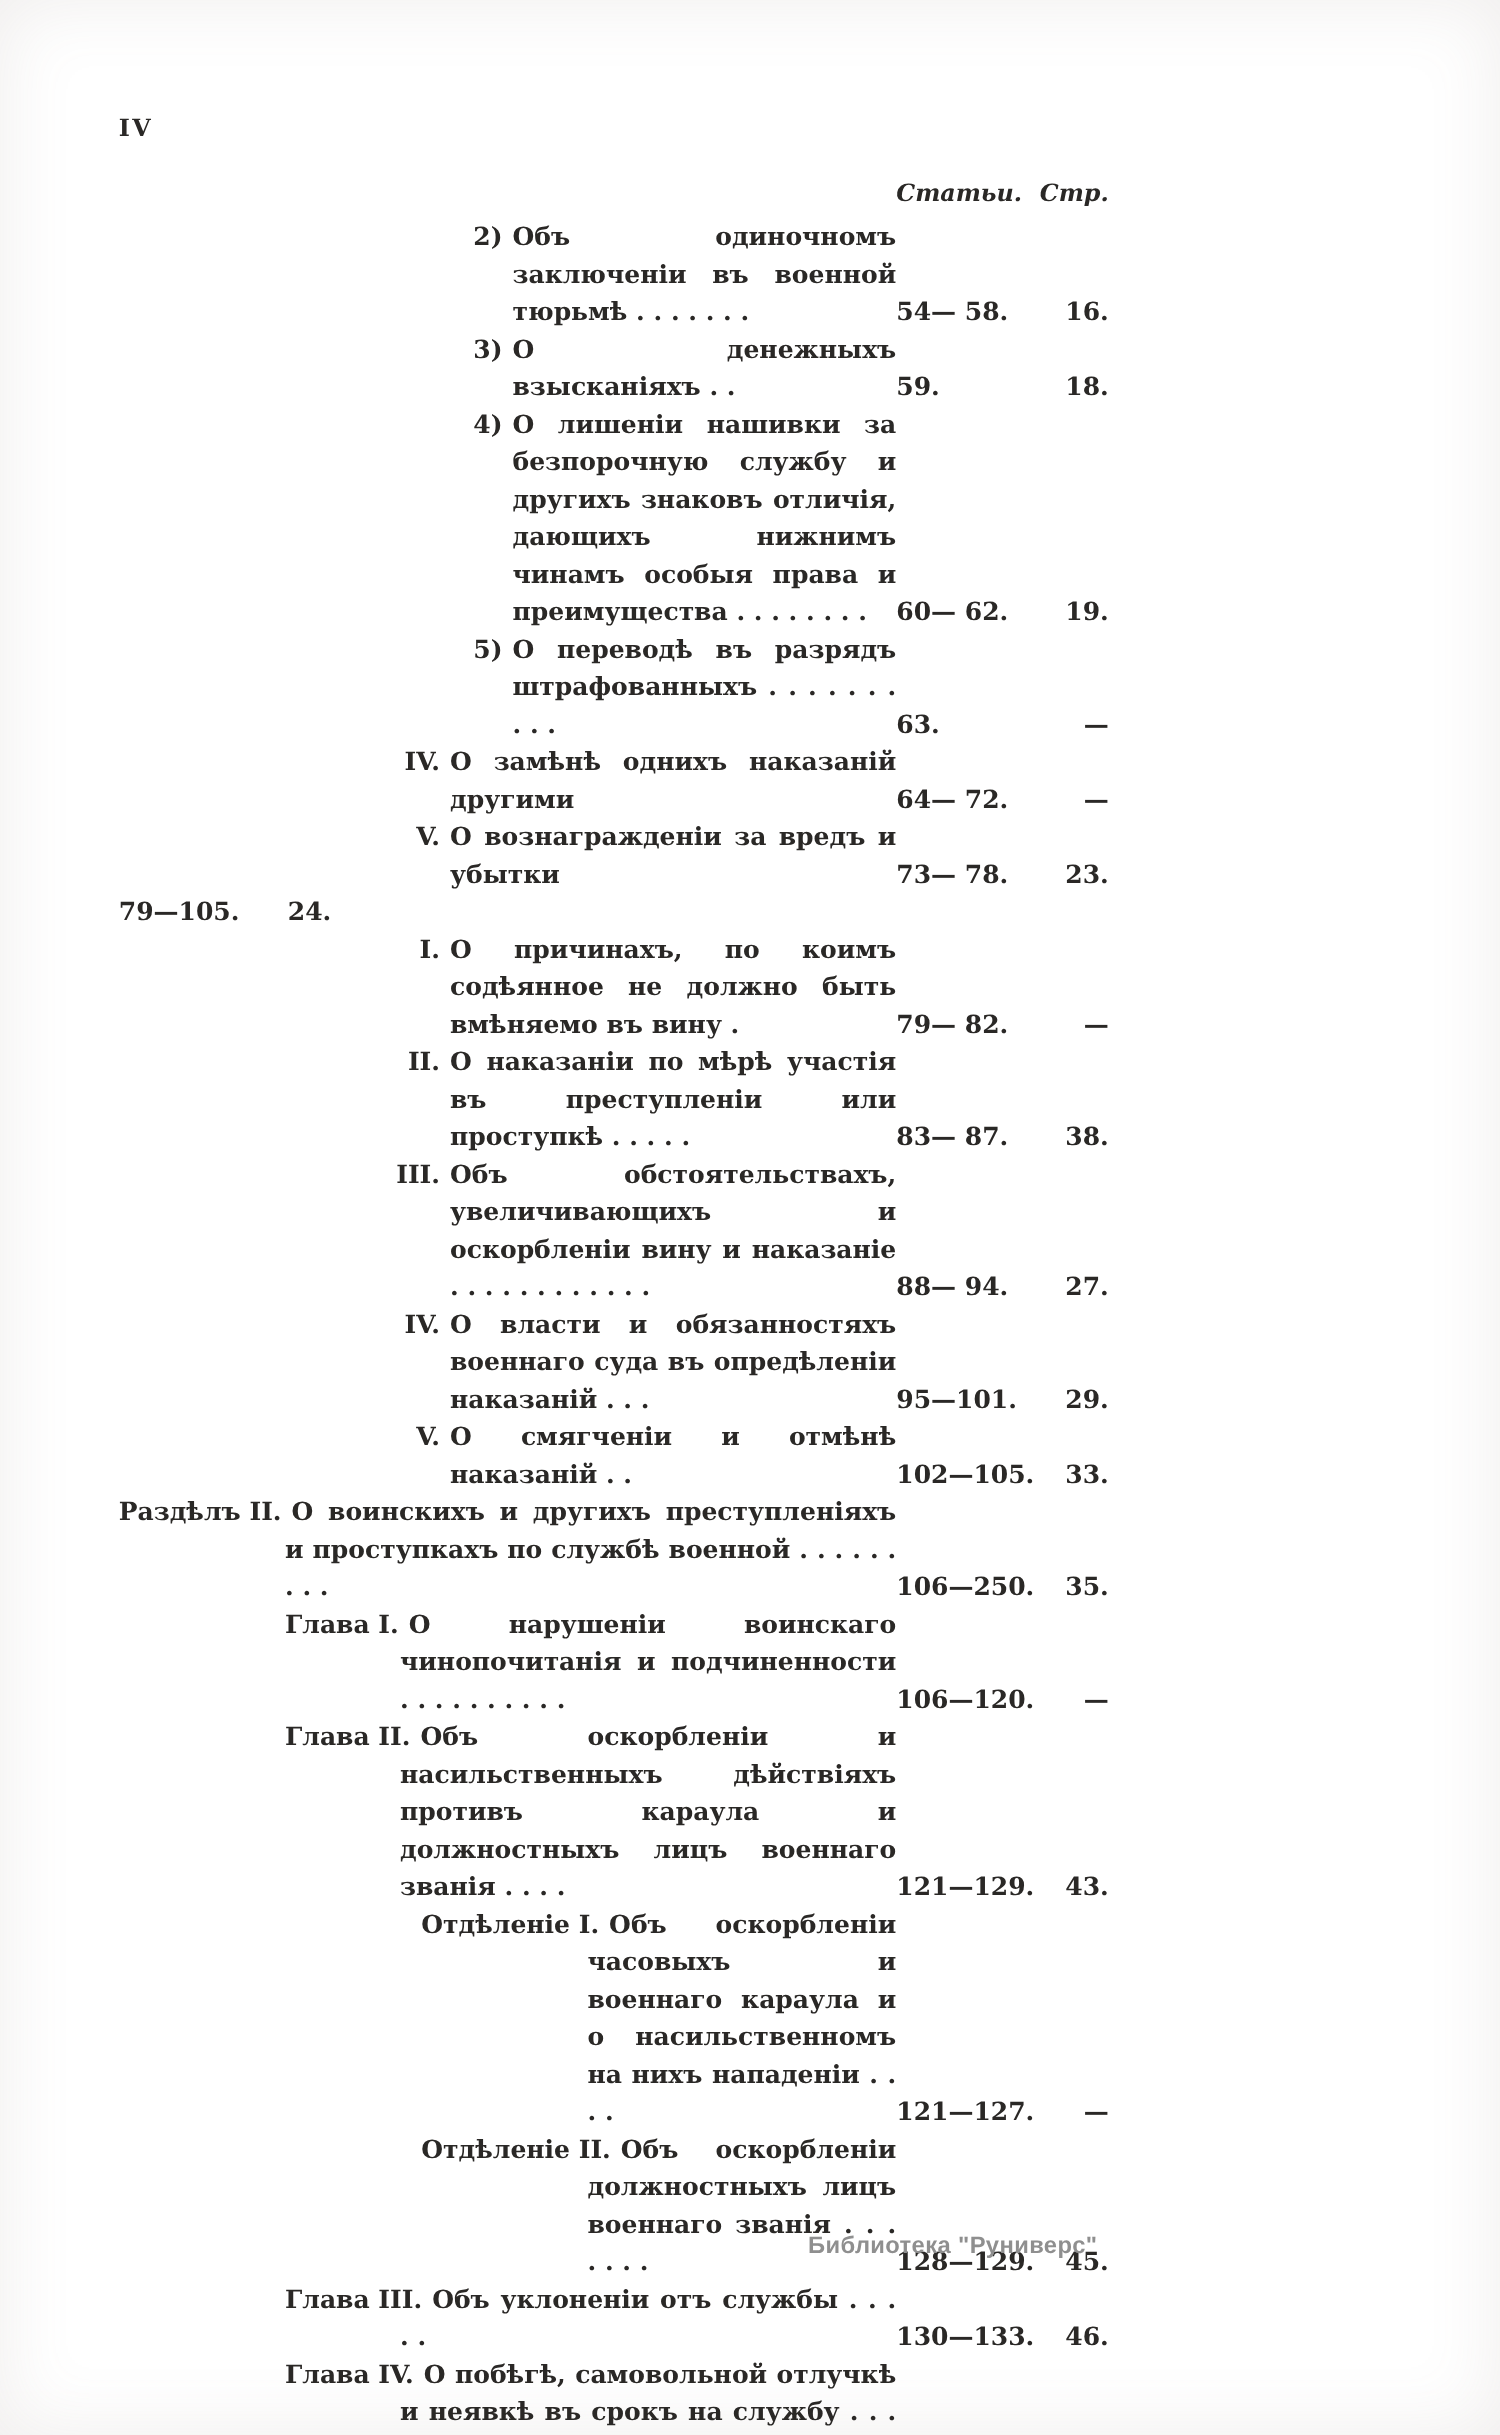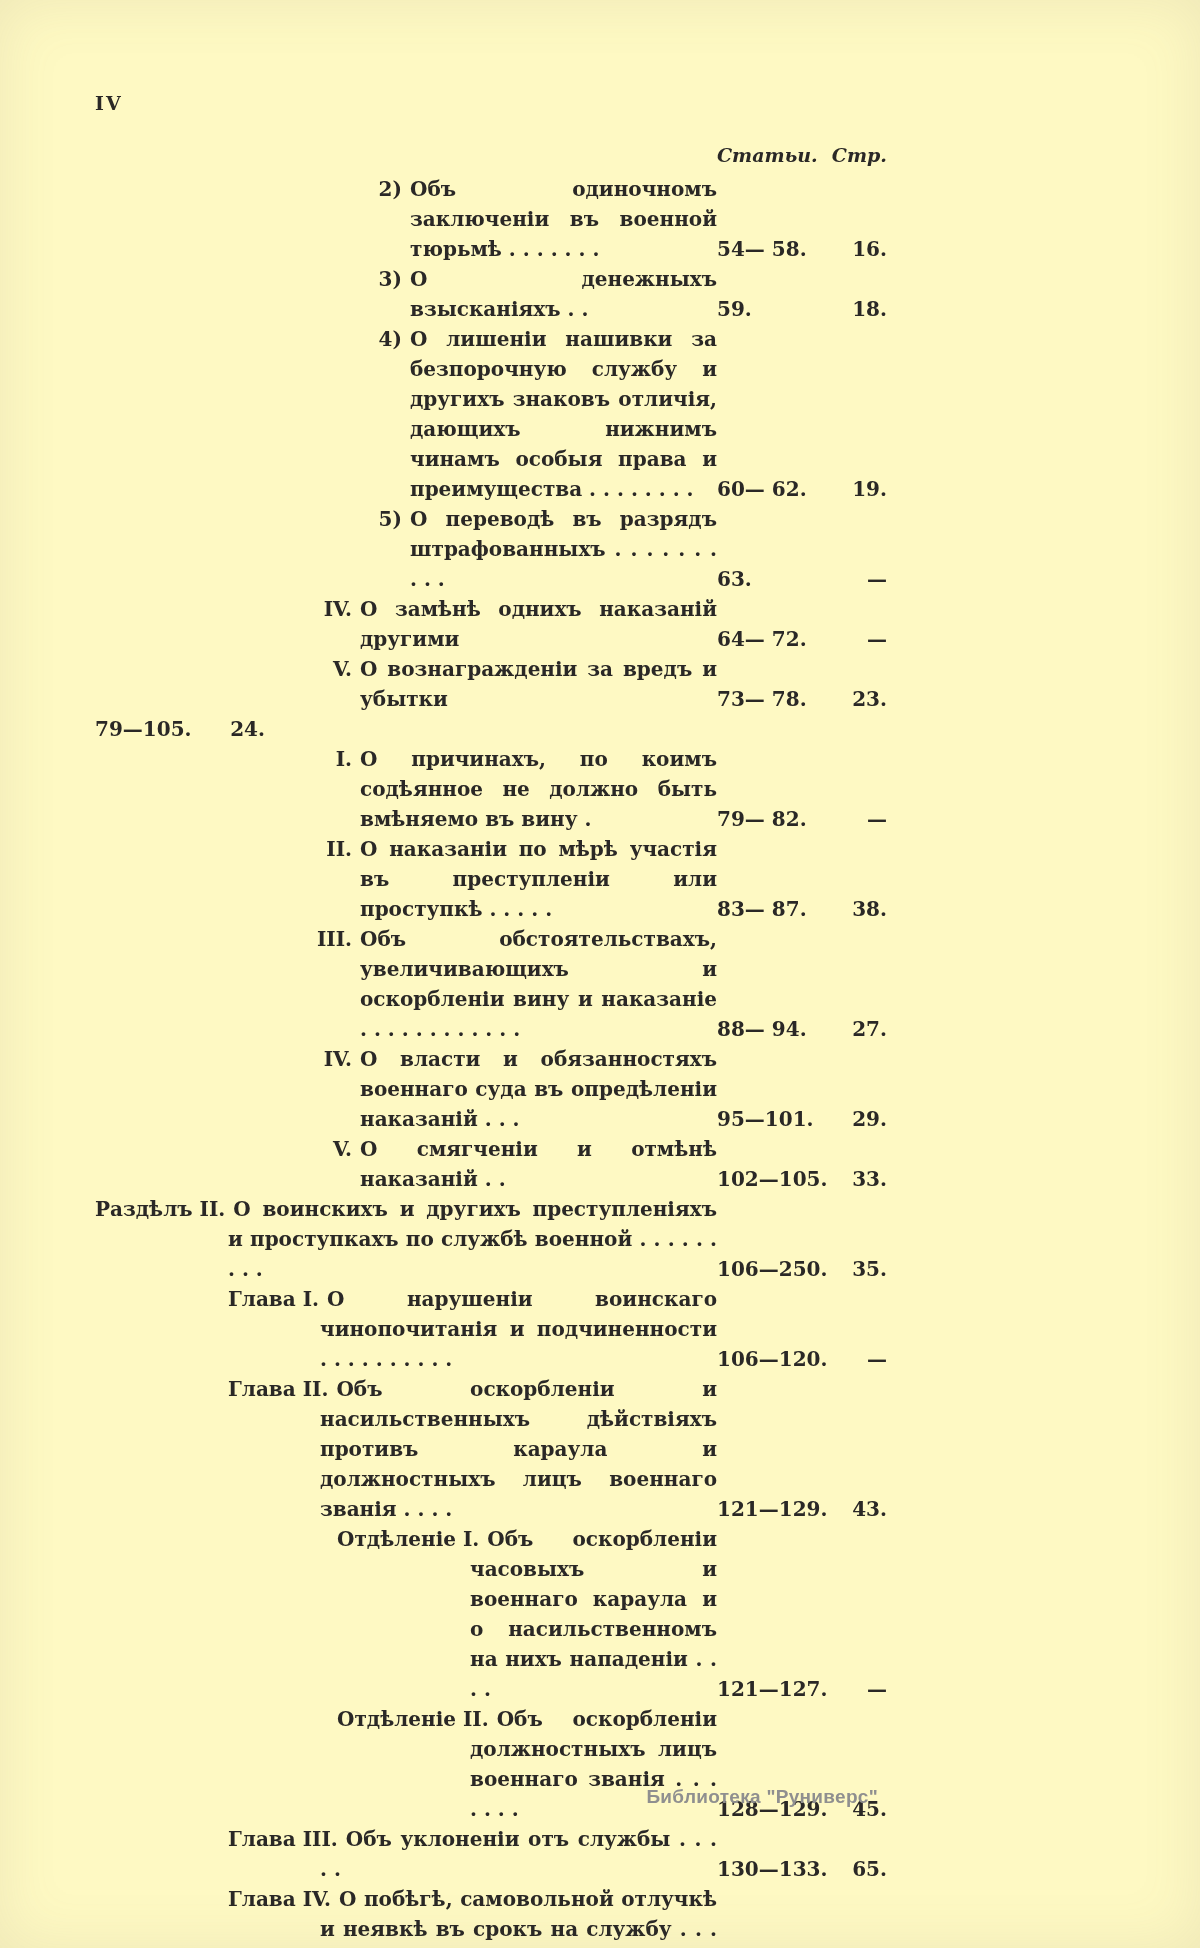--- a/index.html
+++ b/index.html
@@ -7,21 +7,21 @@
   body {
     width: 1200px;
     height: 1948px;
     background: #e9e7e2;
     font-family: "DejaVu Serif", serif;
   }
   .page {
     position: relative;
     width: 1200px;
     height: 1948px;
-    background: #fef9c3;
+    background: #ffffff;
     color: #2a2826;
     overflow: hidden;
     box-shadow: inset 0 0 60px rgba(120,110,95,0.12);
   }
   .folio {
     position: absolute;
     left: 95px;
     top: 92px;
     font-size: 19px;
     font-weight: 700;
@@ -209,21 +209,21 @@
 
   <div class="row lvl-otdel">
     <div class="text"><span class="label">Отдѣленіе II.</span><span class="body">Объ оскорбленіи должностныхъ лицъ военнаго званія . . . . . . .</span></div>
     <div class="articles">128—129.</div>
     <div class="pages">45.</div>
   </div>
 
   <div class="row lvl-glava">
     <div class="text"><span class="label">Глава III.</span><span class="body">Объ уклоненіи отъ службы . . . . .</span></div>
     <div class="articles">130—133.</div>
-    <div class="pages">65.</div>
+    <div class="pages">46.</div>
   </div>
 
   <div class="row lvl-glava">
     <div class="text"><span class="label">Глава IV.</span><span class="body">О побѣгѣ, самовольной отлучкѣ и неявкѣ въ срокъ на службу . . . . . .</span></div>
 
   </div>
 </div>
   </div>
 
   <div class="watermark">Библиотека "Руниверс"</div>

